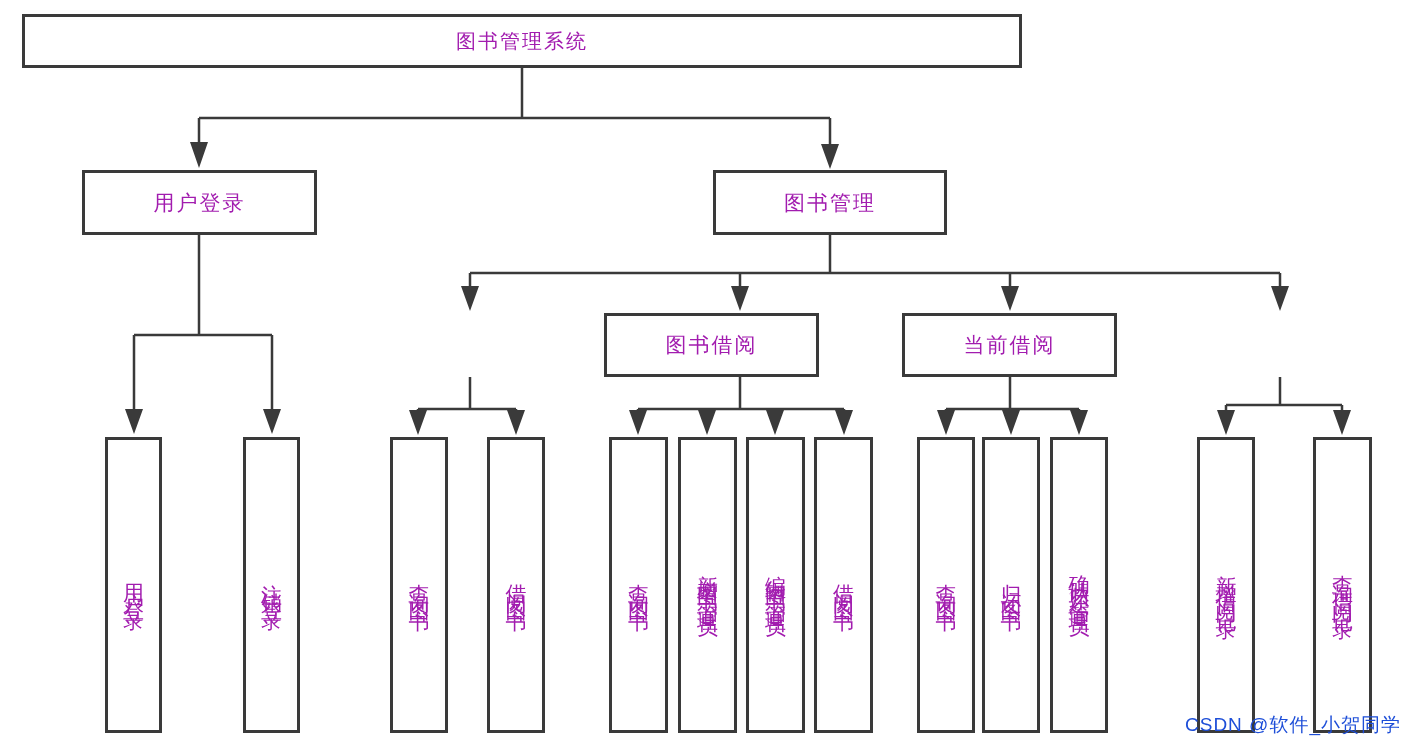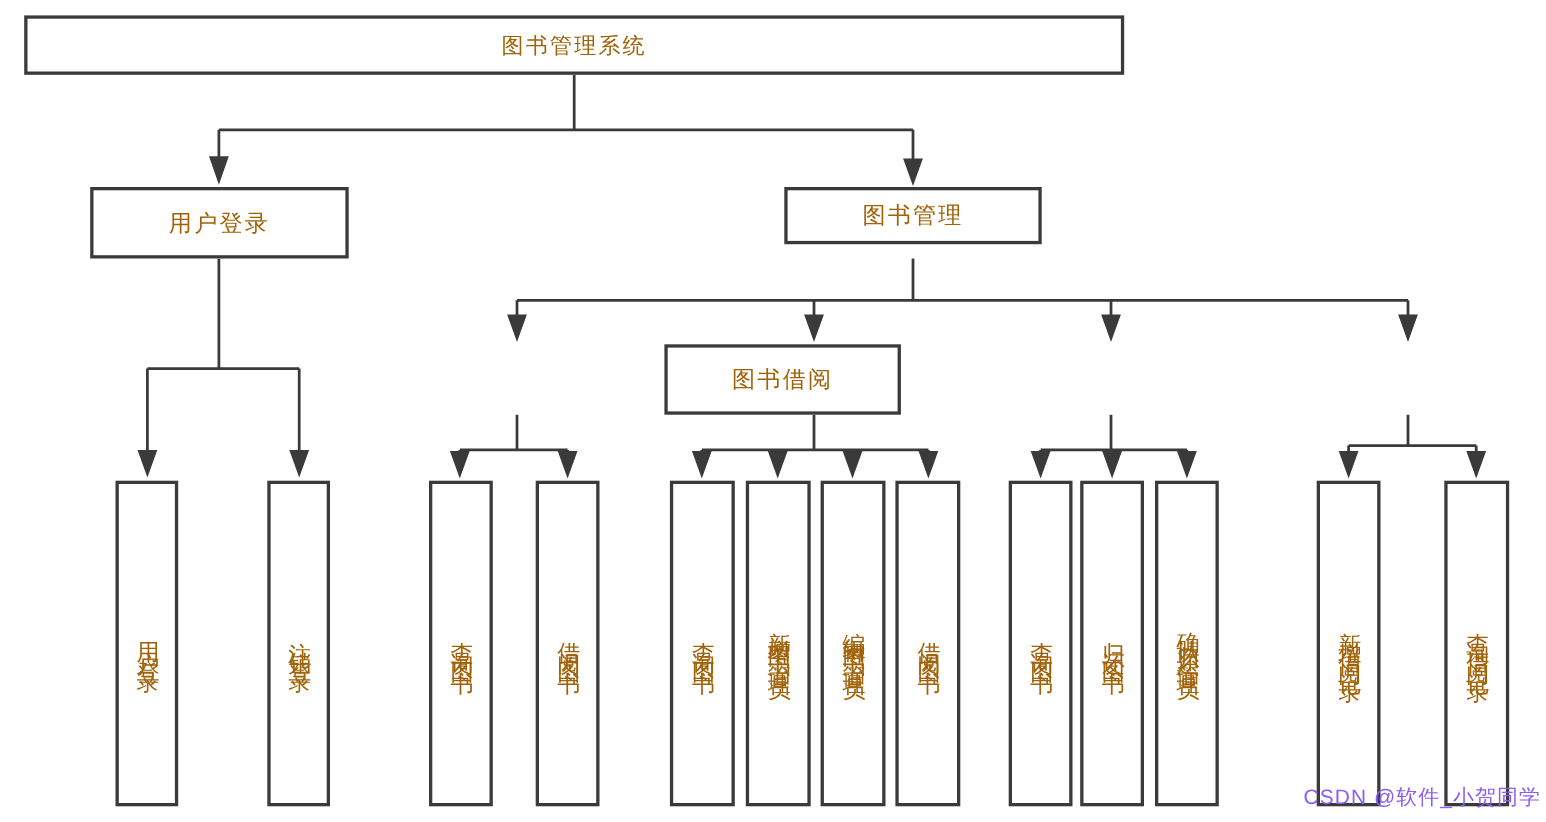--- a/index.html
+++ b/index.html
@@ -18,28 +18,28 @@
     pointer-events: none;
   }
   .node {
     position: absolute;
     box-sizing: border-box;
     border: 3px solid #3a3a3a;
     background: #ffffff;
     display: flex;
     align-items: center;
     justify-content: center;
-    color: #a16207;
+    color: #a21caf;
     font-size: 21px;
     letter-spacing: 2px;
     white-space: nowrap;
   }
   .root  { left: 22px;  top: 14px;  width: 1000px; height: 54px; font-size: 20px; }
   .n-user { left: 82px;  top: 170px; width: 235px; height: 65px; }
-  .n-book { left: 713px; top: 170px; width: 234px; height: 52px; }
+  .n-book { left: 713px; top: 170px; width: 234px; height: 65px; }
   .n-l2a { left: 362px;  top: 313px; width: 215px; height: 64px; }
   .n-l2b { left: 604px;  top: 313px; width: 215px; height: 64px; }
   .n-l2c { left: 902px;  top: 313px; width: 215px; height: 64px; }
   .n-l2d { left: 1172px; top: 313px; width: 215px; height: 64px; }
   .vnode {
     top: 437px;
     height: 296px;
     writing-mode: vertical-rl;
     text-orientation: mixed;
     letter-spacing: 9px;
@@ -58,21 +58,21 @@
   .v10 { left: 982px;  width: 58px; }
   .v11 { left: 1050px; width: 58px; }
   .v12 { left: 1197px; width: 58px; }
   .v13 { left: 1313px; width: 59px; }
   .watermark {
     position: absolute;
     left: 1185px;
     top: 712px;
     font-size: 19px;
     letter-spacing: 1px;
-    color: #8b5cf6;
+    color: #1d4ed8;
     z-index: 5;
     white-space: nowrap;
   }
 </style>
 </head>
 <body>
 
 <div class="stage">
 
   <svg class="connectors" viewBox="0 0 1405 747" xmlns="http://www.w3.org/2000/svg">
@@ -105,20 +105,21 @@
       M1217 410 L1235 410 L1226 435 Z
       M1333 410 L1351 410 L1342 435 Z"></path>
   </svg>
 
   <div class="node root">图书管理系统</div>
 
   <div class="node n-user">用户登录</div>
   <div class="node n-book">图书管理</div>
 
   <div class="node n-l2b">图书借阅</div>
+  <div class="node n-l2c">当前借阅</div>
 
   <div class="node vnode v1">用户登录</div>
   <div class="node vnode v2">注销登录</div>
 
   <div class="node vnode v3">查询图书</div>
   <div class="node vnode v4">借阅图书</div>
 
   <div class="node vnode v5">查询图书</div>
   <div class="node vnode v6 tight">新增图书（管理员）</div>
   <div class="node vnode v7 tight">编辑图书（管理员）</div>

